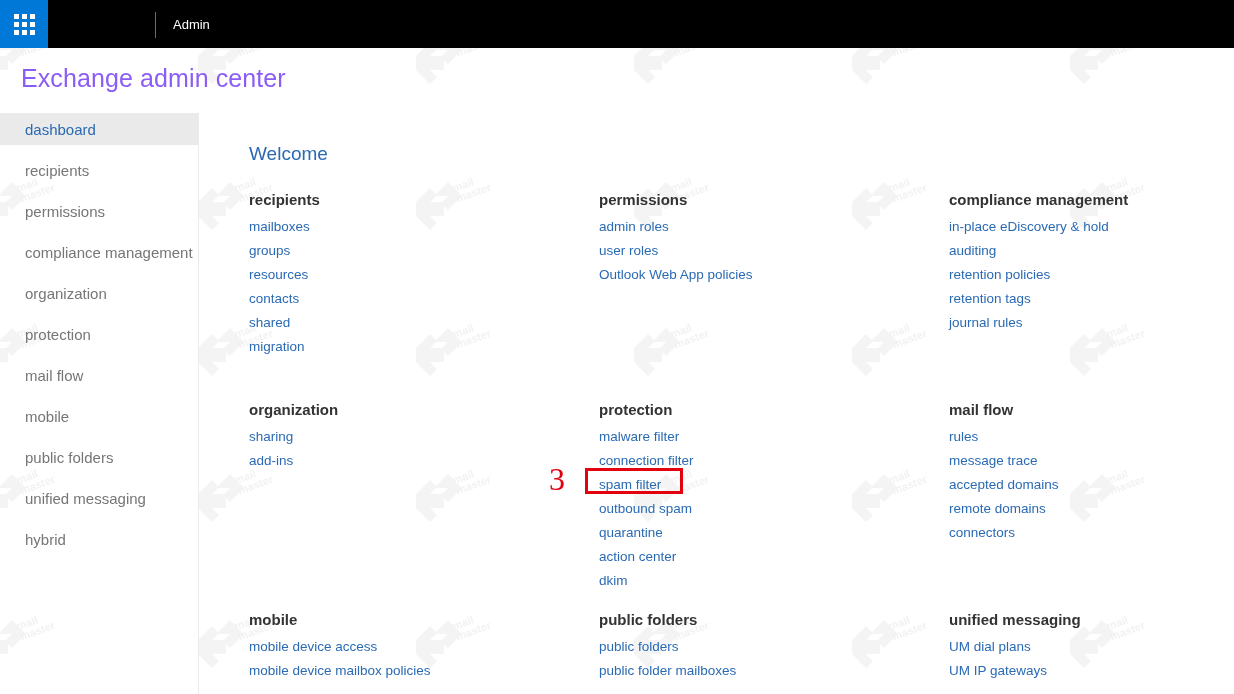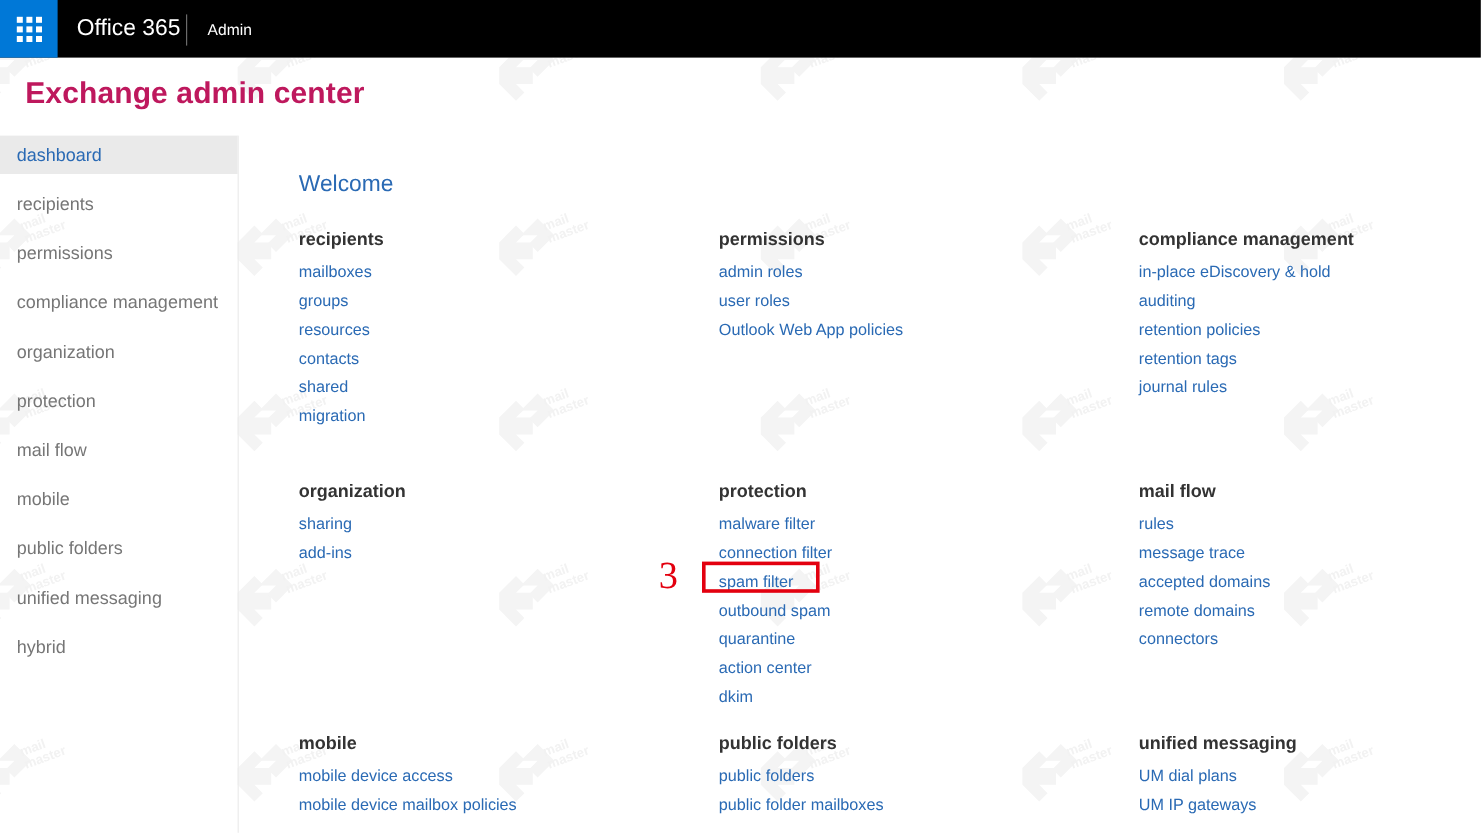--- a/index.html
+++ b/index.html
@@ -87,40 +87,40 @@
     font-weight: 400;
     cursor: pointer;
     white-space: nowrap;
   }
 
   
   #page-title {
     position: absolute;
     left: 21px; top: 64px;
     font-size: 25px;
-    font-weight: 700;
-    color: #be185d;
+    font-weight: 400;
+    color: #8b5cf6;
     letter-spacing: 0.1px;
     z-index: 3;
   }
 
   
   #sidebar {
     position: absolute;
     left: 0; top: 113px;
     width: 199px;
     height: 581px;
     border-right: 1px solid #ebebeb;
     z-index: 3;
   }
   .nav-item {
     display: flex;
     align-items: center;
     height: 32px;
-    padding-left: 14px;
+    padding-left: 25px;
     margin-bottom: 9px;
     font-size: 15px;
     color: #767676;
     cursor: pointer;
     white-space: nowrap;
   }
   .nav-item.selected {
     background: #eaeaea;
     color: #2a6ab4;
   }
@@ -567,21 +567,20 @@
         <i></i>
         <i></i>
         <i></i>
         <i></i>
         <i></i>
         <i></i>
         <i></i>
         <i></i>
     </div>
   </div>
-  <div id="suite-brand">Office 365</div>
   <div id="suite-divider"></div>
   <div id="suite-app-name">Admin</div>
 </div>
 
 <div id="page-title">Exchange admin center</div>
 
 <nav id="sidebar">
     <div class="nav-item selected">
       <span>dashboard</span>
     </div>

